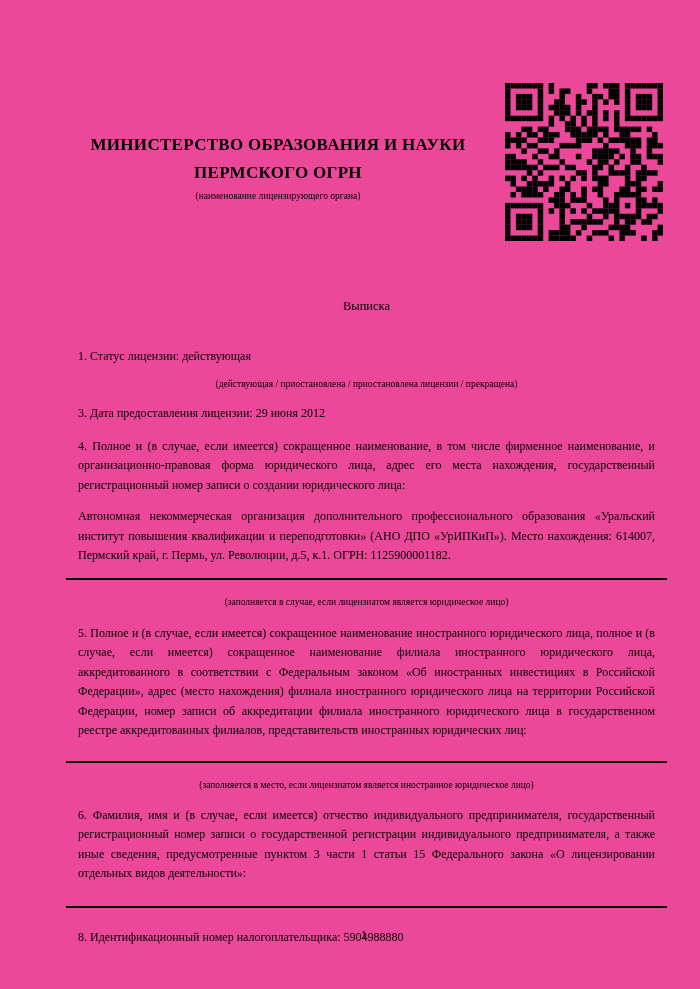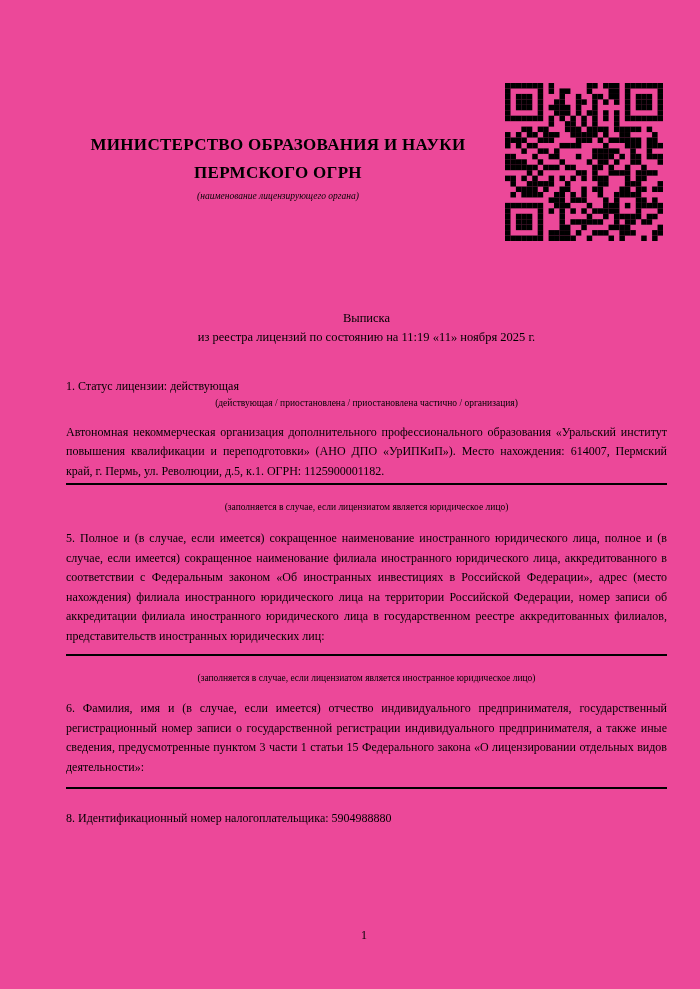--- a/index.html
+++ b/index.html
@@ -34,38 +34,37 @@
   .ministry-line {
     font-weight: 700;
     font-size: 17px;
     line-height: 28px;
     letter-spacing: 0.3px;
   }
   .ministry-caption {
     font-size: 9.5px;
     line-height: 12px;
     margin-top: 3px;
-    font-style: italic;
   }
   .content {
     position: absolute;
-    top: 309px;
+    top: 297px;
     left: 66px;
     width: 601px;
   }
   .doc-title {
     text-align: center;
     font-size: 12.5px;
     line-height: 18.5px;
   }
   .item {
     font-size: 12px;
     line-height: 19.5px;
   }
-  .item p { margin: 0; }
+  .item p { margin: 12px; }
   .justify p { text-align: justify; }
   .caption {
     font-size: 9.5px;
     line-height: 13px;
     text-align: center;
   }
   .rule {
     border-top: 2px solid #000000;
     height: 0;
   }
@@ -532,45 +531,51 @@
   <div class="ministry">
     <div class="ministry-line">МИНИСТЕРСТВО ОБРАЗОВАНИЯ И НАУКИ</div>
     <div class="ministry-line">ПЕРМСКОГО ОГРН</div>
     <div class="ministry-caption">(наименование лицензирующего органа)</div>
   </div>
 
   <div class="content">
 
     <div class="doc-title">
       <div>Выписка</div>
-      <div>из реестра лицензий по состоянию на 11:19 «11» ноября 2025 г.</div>
     </div>
 
     <div class="item mt-31">
       <p>
         <span>1. Статус лицензии:</span>
         <span>действующая</span>
       </p>
-      <div class="caption">(действующая / приостановлена / приостановлена частично / организация)</div>
-    </div>
-
-
+      <div class="caption">(действующая / приостановлена / приостановлена лицензии / прекращена)</div>
+    </div>
+
+
+    <div class="item mt-13">
+      <p>
+        <span>3. Дата предоставления лицензии:</span>
+        <span>29 июня 2012</span>
+      </p>
+    </div>
 
     <div class="item justify mt-13">
+      <p>4. Полное и (в случае, если имеется) сокращенное наименование, в том числе фирменное наименование, и организационно-правовая форма юридического лица, адрес его места нахождения, государственный регистрационный номер записи о создании юридического лица:</p>
       <p>Автономная некоммерческая организация дополнительного профессионального образования «Уральский институт повышения квалификации и переподготовки» (АНО ДПО «УрИПКиП»). Место нахождения: 614007, Пермский край, г. Пермь, ул. Революции, д.5, к.1. ОГРН: 1125900001182.</p>
       <div class="rule rule-tight"></div>
       <div class="caption cap-tight">(заполняется в случае, если лицензиатом является юридическое лицо)</div>
     </div>
 
     <div class="item justify mt-15">
       <p>5. Полное и (в случае, если имеется) сокращенное наименование иностранного юридического лица, полное и (в случае, если имеется) сокращенное наименование филиала иностранного юридического лица, аккредитованного в соответствии с Федеральным законом «Об иностранных инвестициях в Российской Федерации», адрес (место нахождения) филиала иностранного юридического лица на территории Российской Федерации, номер записи об аккредитации филиала иностранного юридического лица в государственном реестре аккредитованных филиалов, представительств иностранных юридических лиц:</p>
       <p></p>
       <div class="blank-8"></div>
       <div class="rule"></div>
-      <div class="caption cap-tight">(заполняется в случае, если лицензиатом является иностранное юридическое лицо)</div>
+      <div class="caption cap-tight">(заполняется в место, если лицензиатом является иностранное юридическое лицо)</div>
     </div>
 
     <div class="item justify mt-14">
       <p>6. Фамилия, имя и (в случае, если имеется) отчество индивидуального предпринимателя, государственный регистрационный номер записи о государственной регистрации индивидуального предпринимателя, а также иные сведения, предусмотренные пунктом 3 части 1 статьи 15 Федерального закона «О лицензировании отдельных видов деятельности»:</p>
       <p></p>
       <div class="blank-10"></div>
       <div class="rule"></div>
     </div>
 
     <div class="item mt-20">

